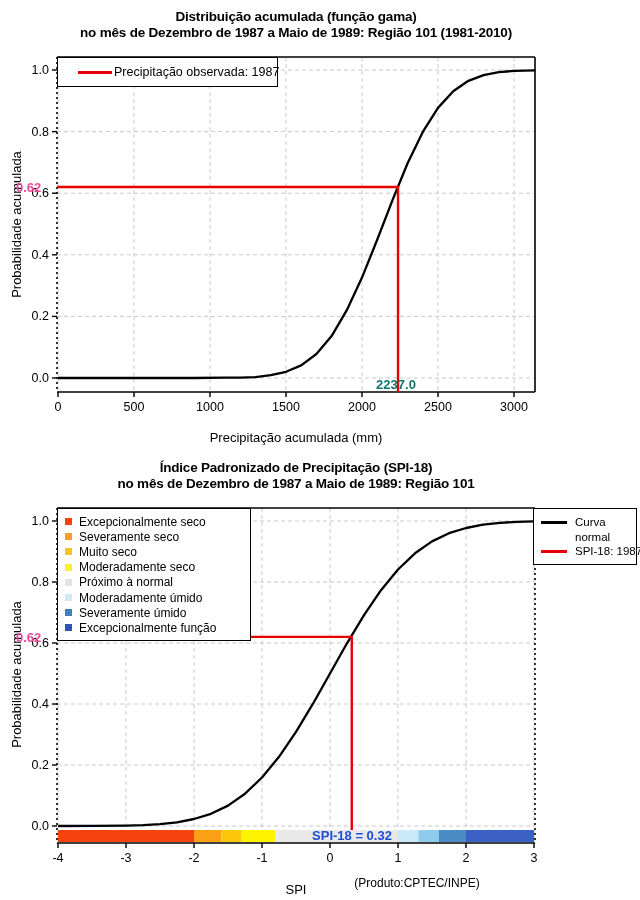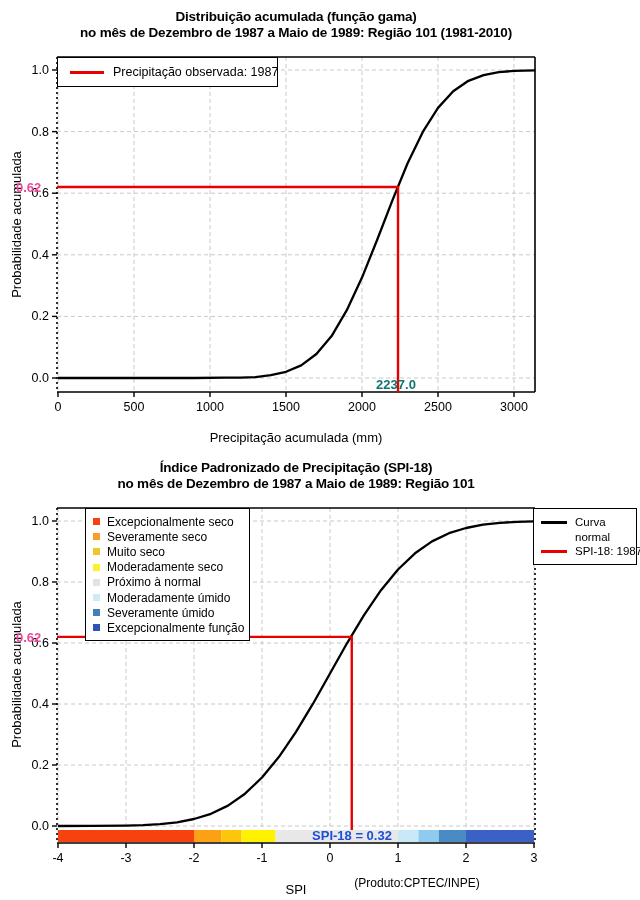--- a/index.html
+++ b/index.html
@@ -6,23 +6,23 @@
   body{font-family:"Liberation Sans",sans-serif;color:#000;}
   .page{position:relative;width:640px;height:900px;background:#fff;overflow:hidden;}
   #plot-svg{position:absolute;left:0;top:0;z-index:1;}
   svg text{font-family:"Liberation Sans",sans-serif;}
   .ovl{position:absolute;z-index:2;}
   .title-line{left:37px;width:518px;text-align:center;font-weight:bold;font-size:13.5px;letter-spacing:-0.2px;white-space:nowrap;}
   .xlab{left:57px;width:478px;text-align:center;font-size:13px;}
   .ylab{left:-134px;top:0;width:300px;text-align:center;font-size:13px;transform:rotate(-90deg);transform-origin:center;white-space:nowrap;}
   .footer-note{left:341px;width:152px;text-align:center;font-size:12px;white-space:nowrap;}
   .legend-box{border:1.6px solid #000;background:#fff;box-sizing:border-box;}
-  .legend-top{left:57px;top:57px;width:221px;height:30px;display:flex;align-items:center;gap:9px;padding-left:12px;font-size:12.5px;white-space:nowrap;}
+  .legend-top{left:57px;top:57px;width:221px;height:30px;display:flex;align-items:center;gap:2px;padding-left:20px;font-size:12.5px;white-space:nowrap;}
   .line-swatch{display:inline-block;width:34px;height:3px;flex:0 0 auto;}
-  .legend-cat{left:57px;top:508px;width:165px;padding:5px 4px 4px 7px;font-size:12px;margin-left:28px;}
+  .legend-cat{left:57px;top:508px;width:194px;padding:5px 4px 4px 7px;font-size:12px;}
   .legend-cat .row{display:flex;align-items:center;gap:7px;height:15.2px;white-space:nowrap;}
   .sq{display:inline-block;width:7px;height:7px;flex:0 0 auto;}
   .legend-nr{left:533px;top:508px;width:104px;padding:6px 0 5px 7px;font-size:11.5px;}
   .legend-nr .row{display:flex;align-items:center;gap:8px;height:14.5px;white-space:nowrap;}
   .legend-nr .line-swatch{width:26px;height:2.6px;}
   .legend-nr .indent{margin-left:34px;}
   .ann{font-weight:bold;font-size:13px;white-space:nowrap;}
   .ann-prob{left:16px;width:32px;text-align:left;color:#ec4899;}
   #ann-top-prob{top:180px;}
   #ann-bot-prob{top:630px;}

